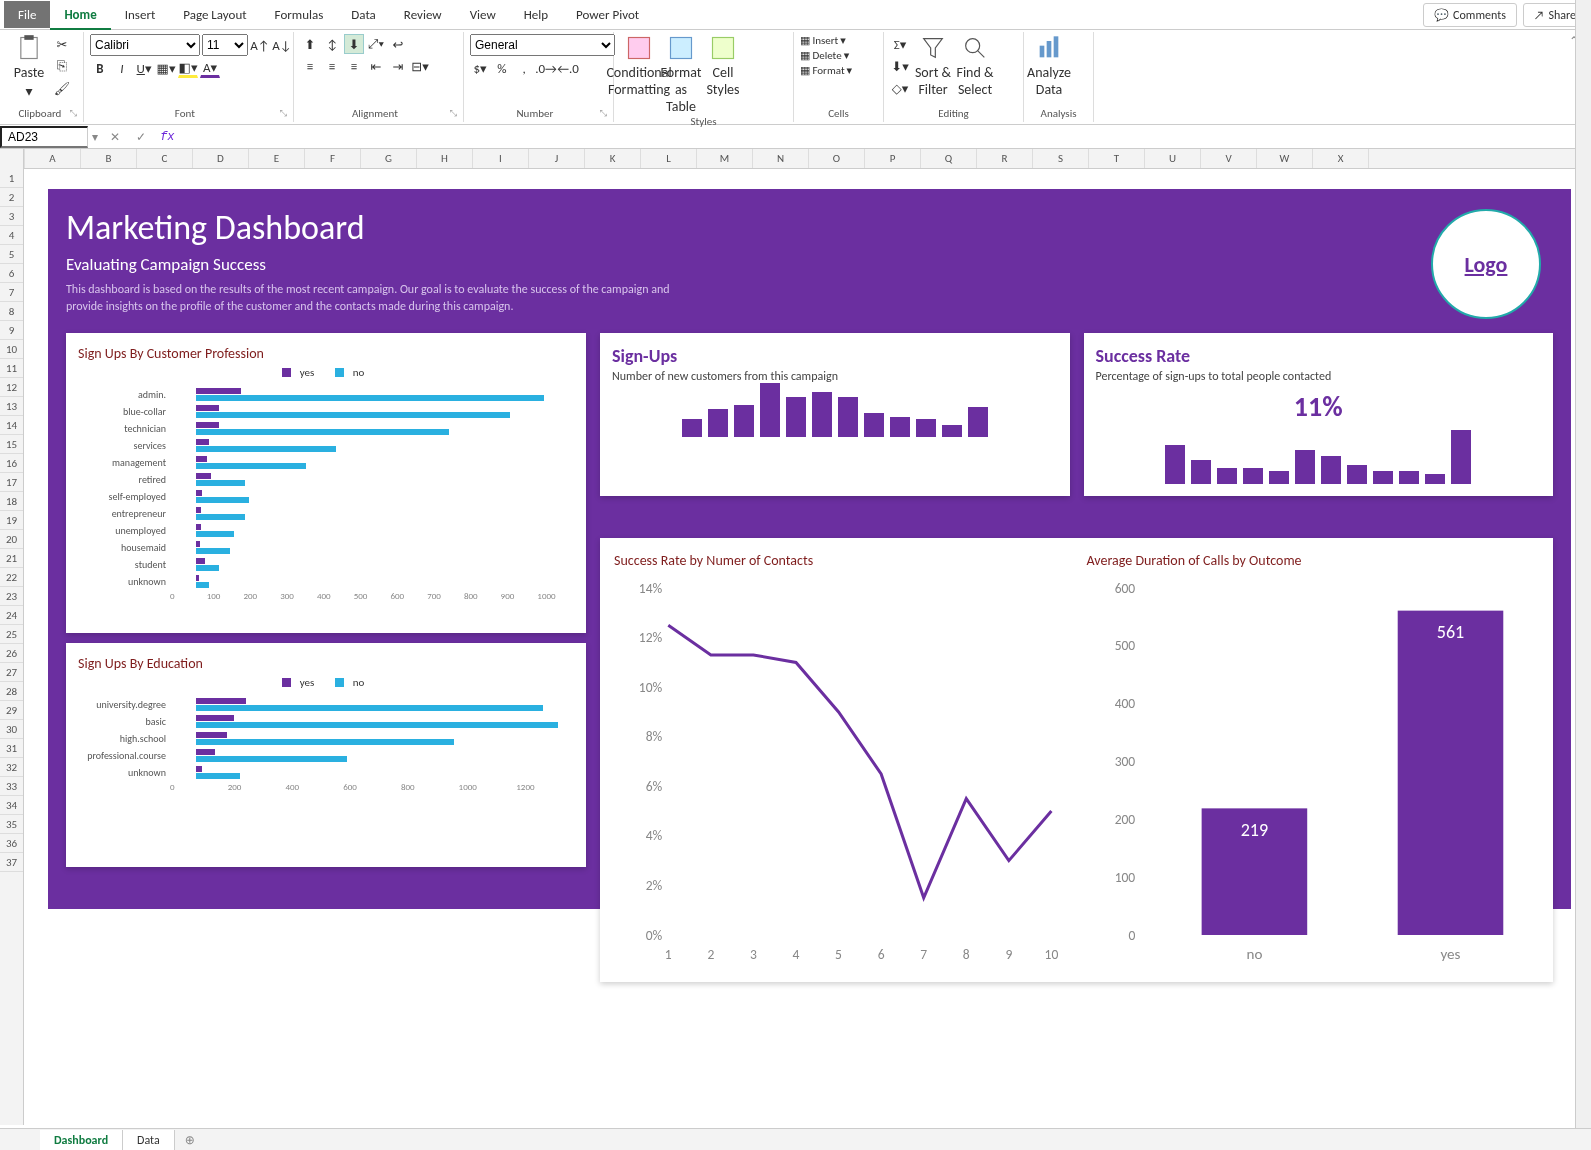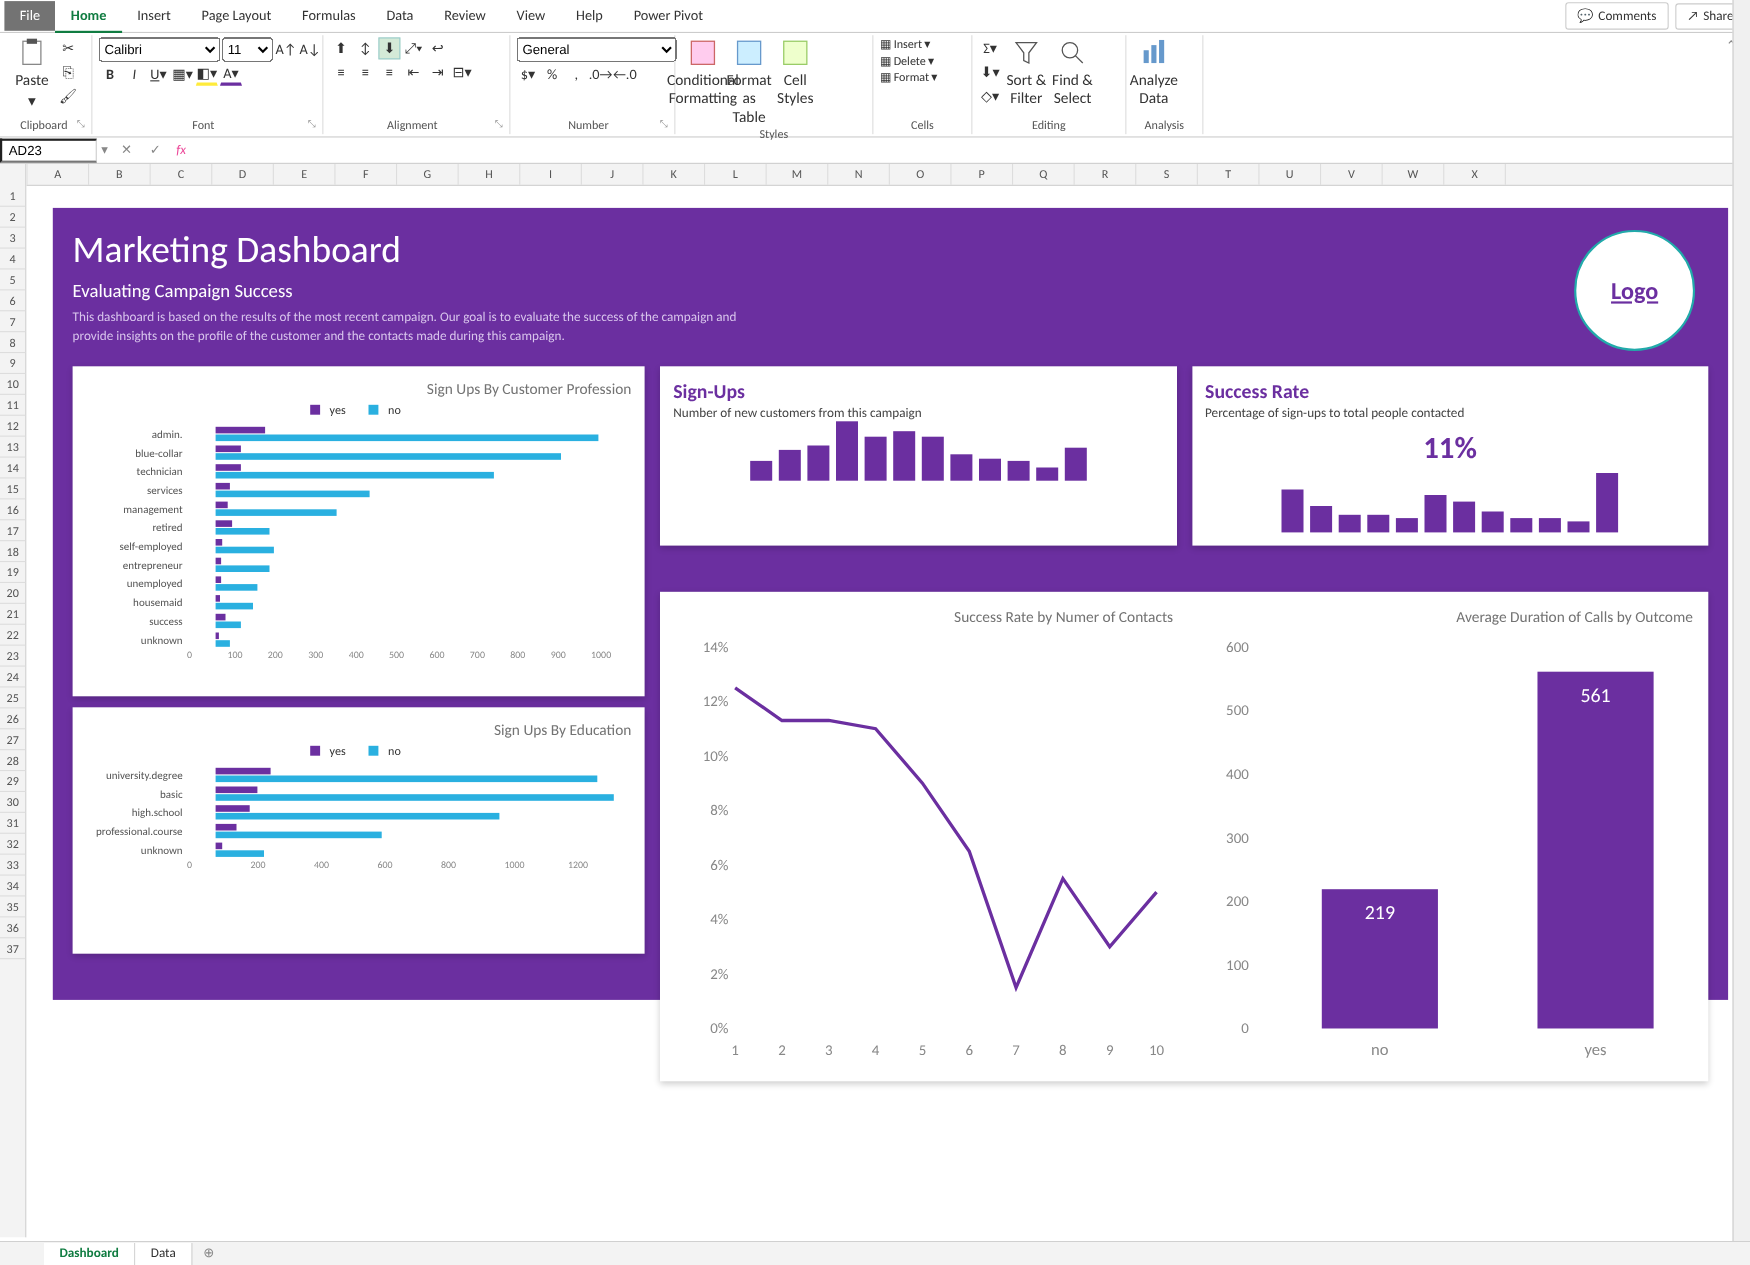--- a/index.html
+++ b/index.html
@@ -27,21 +27,21 @@
 .bigicon svg { width: 28px; height: 28px; }
 select.font { font-size: 12px; width: 110px; height: 22px; }
 select.size { font-size: 12px; width: 46px; height: 22px; }
 select.numfmt { font-size: 12px; width: 145px; height: 22px; }
 .collapse-arrow { margin-left: auto; padding: 2px 8px; color: #888; }
 
 
 .fbar { display: flex; align-items: center; height: 24px; border-bottom: 1px solid #ccc; }
 .namebox { width: 88px; border-right: 1px solid #ccc; padding: 2px 6px; font-size: 12px; }
 .fbar .ic { padding: 0 8px; color: #888; }
-.fx { font-style: italic; padding: 0 6px; color: #ec4899; }
+.fx { font-style: italic; padding: 0 6px; color: #6d28d9; font-family: Liberation Mono, monospace; }
 .finput { flex: 1; border: none; padding: 2px 6px; }
 
 
 .sheet { display: flex; height: calc(100vh - 174px); }
 .rowhdrs { width: 24px; background: #f3f3f3; border-right: 1px solid #ccc; }
 .colhdrs { height: 20px; background: #f3f3f3; border-bottom: 1px solid #ccc; display: flex; }
 .colh { width: 56px; border-right: 1px solid #ddd; text-align: center; font-size: 11px; color: #555; line-height: 20px; }
 .colh:first-child { width: 36px; }
 .rowh { height: 19px; border-bottom: 1px solid #ddd; text-align: center; font-size: 11px; color: #555; line-height: 19px; }
 .main { flex: 1; position: relative; overflow: hidden; }
@@ -56,21 +56,21 @@
 
 .cards { display: flex; gap: 14px; margin-top: 18px; }
 .leftcol { width: 520px; display: flex; flex-direction: column; gap: 10px; }
 .rightcol { flex: 1; display: flex; flex-direction: column; gap: 14px; }
 .toprow { display: flex; gap: 14px; }
 .card { background: #fff; box-shadow: 0 2px 6px rgba(0,0,0,0.2); padding: 12px; }
 .card h3 { color: #6b2fa0; font-size: 18px; font-weight: 600; }
 .card .sub { font-size: 12px; color: #444; margin-top: 2px; }
 .bignum { color: #6b2fa0; font-size: 28px; font-weight: 700; text-align: center; margin: 6px 0; }
 
-.chart-title { text-align: right; font-size: 14px; color: #737373; margin-bottom: 4px; }
+.chart-title { text-align: left; font-size: 14px; color: #7f1d1d; margin-bottom: 4px; }
 .legend { text-align: center; font-size: 11px; margin-bottom: 6px; }
 .legend span { display: inline-flex; align-items: center; gap: 3px; margin: 0 6px; }
 .sq { width: 9px; height: 9px; display: inline-block; }
 
 .hbar-chart { font-size: 10px; color: #555; }
 .hbar-row { display: flex; align-items: center; height: 17px; gap: 26px; }
 .hbar-label { width: 92px; text-align: right; padding-right: 4px; }
 .hbar-bars { flex: 1; position: relative; }
 .hbar { height: 6px; }
 .hbar.yes { background: #6b2fa0; }
@@ -425,21 +425,21 @@
                     </div>
                   </div>
                   <div class="hbar-row">
                     <div class="hbar-label">housemaid</div>
                     <div class="hbar-bars">
                       <div class="hbar yes" style="width: 1%;"></div>
                       <div class="hbar no" style="width: 9%;"></div>
                     </div>
                   </div>
                   <div class="hbar-row">
-                    <div class="hbar-label">success</div>
+                    <div class="hbar-label">student</div>
                     <div class="hbar-bars">
                       <div class="hbar yes" style="width: 2.5%;"></div>
                       <div class="hbar no" style="width: 6%;"></div>
                     </div>
                   </div>
                   <div class="hbar-row">
                     <div class="hbar-label">unknown</div>
                     <div class="hbar-bars">
                       <div class="hbar yes" style="width: 0.8%;"></div>
                       <div class="hbar no" style="width: 3.5%;"></div>

